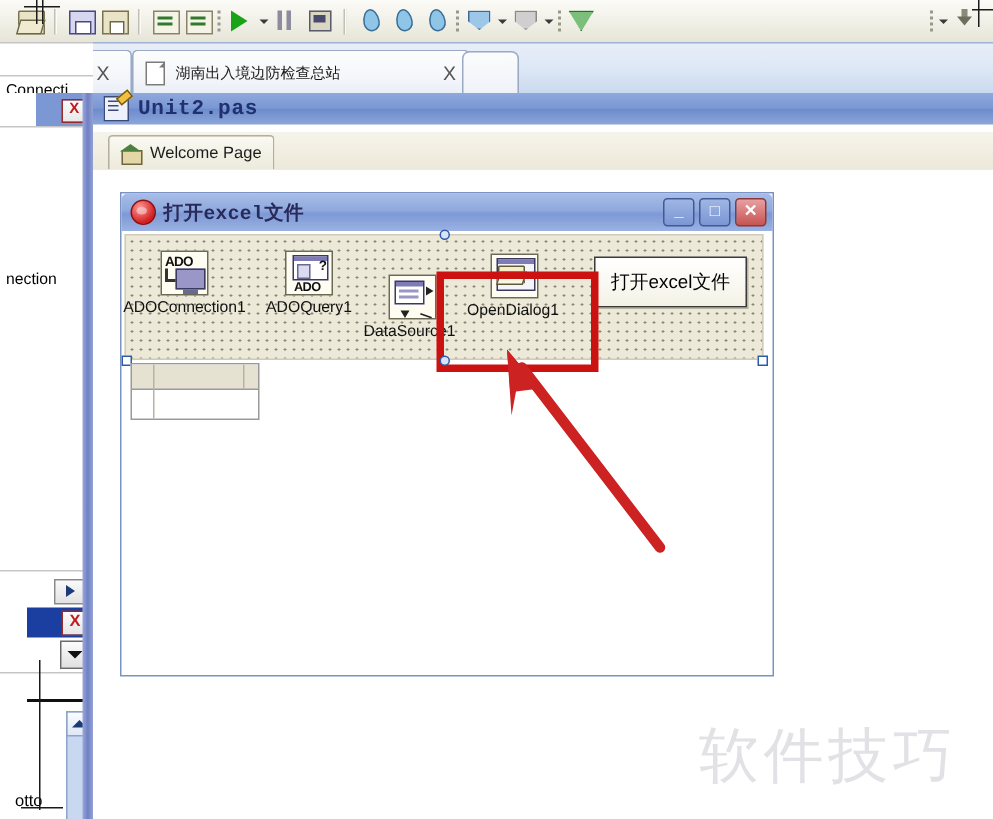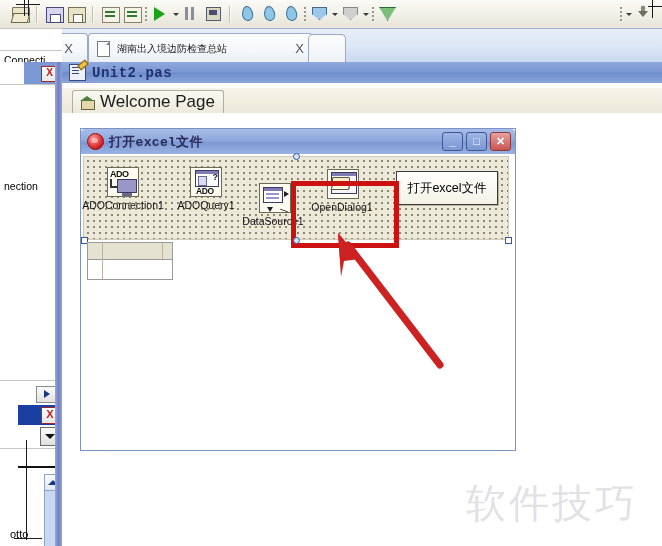--- a/index.html
+++ b/index.html
@@ -98,21 +98,21 @@
   #editor-tabs{
     left:62px;top:88px;width:600px;height:25px;
     background:linear-gradient(to bottom,#f6f4ea,#ece9da);
     border-bottom:1px solid #b9b5a3;
     display:flex;align-items:flex-end;
   }
   .etab{
     height:22px;margin-right:2px;padding:0 8px;display:flex;align-items:center;gap:5px;
     border:1px solid #b3af9e;border-bottom:none;border-radius:3px 3px 0 0;
     background:linear-gradient(to bottom,#faf9f2,#eceadb);
-    font-size:17px;color:#1c1c1c;white-space:nowrap;
+    font-size:11px;color:#1c1c1c;white-space:nowrap;
   }
   .etab.active{background:#ffffff;height:24px;border-color:#a8a494;}
   .etab .home{
     width:14px;height:12px;position:relative;flex:0 0 auto;
   }
   .etab .home:before{content:"";position:absolute;left:0;top:4px;width:12px;height:8px;background:#e3d7a8;border:1px solid #6f6540;}
   .etab .home:after{content:"";position:absolute;left:-1px;top:0;border-left:7px solid transparent;border-right:7px solid transparent;border-bottom:5px solid #4f7f3f;}
   .etab .unit{
     width:13px;height:13px;background:#eef1fa;border:1px solid #3a4a7a;position:relative;flex:0 0 auto;
   }

